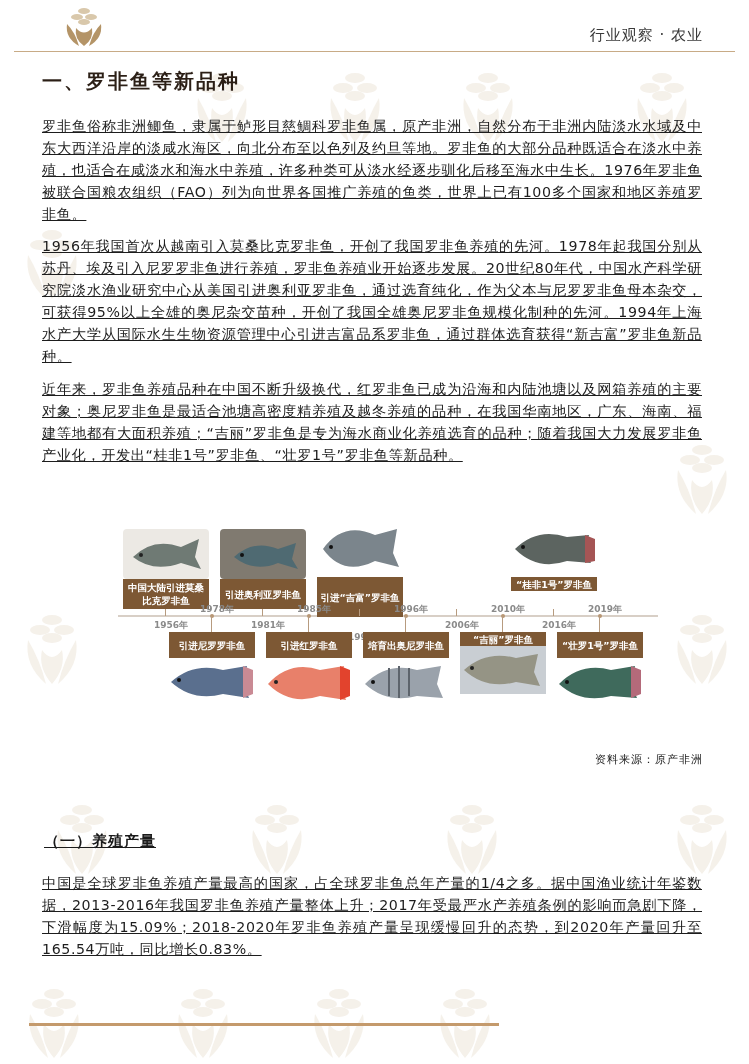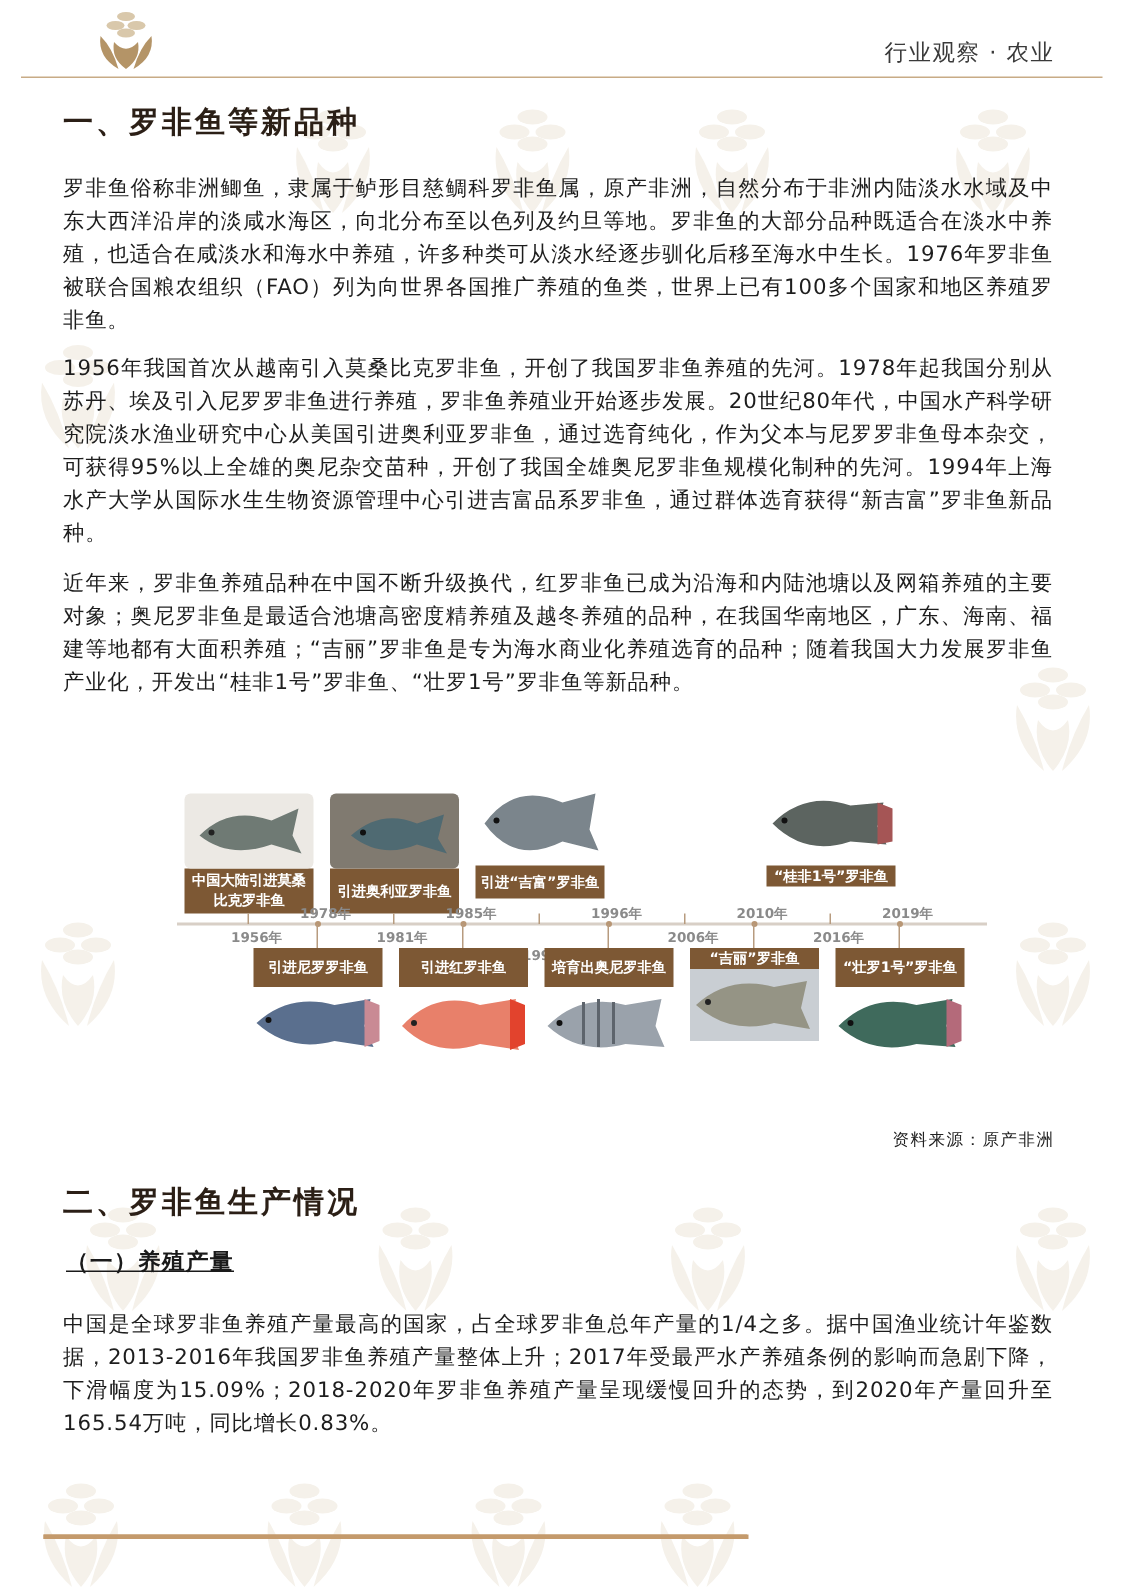--- a/index.html
+++ b/index.html
@@ -13,21 +13,21 @@
     .page { position: relative; z-index: 1; width: 749px; height: 1064px; }
 
     
     .logo { position: absolute; left: 62px; top: 6px; width: 44px; height: 42px; }
     .header-title { position: absolute; right: 46px; top: 26px; font-size: 15px; color: #3a3a3a; letter-spacing: 1px; }
     .header-rule { position: absolute; left: 14px; right: 14px; top: 51px; height: 1px; background: #c8ab86; }
 
     .h1 { position: absolute; left: 42px; font-family: "DejaVu Serif", serif; font-size: 20px; font-weight: bold; color: #2b1f16; letter-spacing: 2px; }
     .h2 { position: absolute; left: 44px; font-family: "DejaVu Serif", serif; font-size: 15px; font-weight: bold; color: #1a1a1a; letter-spacing: 1px; text-decoration: underline; }
 
-    .para { position: absolute; left: 42px; width: 660px; font-size: 14.2px; line-height: 22px; color: #1d1d1d; text-align: justify; letter-spacing: 0.6px; }
+    .para { position: absolute; left: 42px; width: 660px; font-size: 14.2px; line-height: 22px; color: #1d1d1d; text-align: justify; letter-spacing: 0.6px; text-decoration: underline; }
 
     
     .figure { position: absolute; left: 118px; top: 515px; width: 540px; height: 195px; }
     .tl-axis { position: absolute; left: 0; right: 0; top: 100px; height: 2px; background: #d8cfc6; }
     .tl-card { position: absolute; width: 86px; }
     .tl-img { width: 86px; height: 50px; border-radius: 4px; position: relative; overflow: hidden; }
     .tl-label { background: #7d5834; color: #fff; font-size: 9.5px; font-weight: bold; text-align: center; display: flex; align-items: center; justify-content: center; line-height: 13px; padding: 2px 3px; }
     .tl-stem { position: absolute; width: 1px; background: #b79b7f; }
     .tl-year { position: absolute; font-size: 9px; font-weight: bold; color: #8a8a8a; white-space: nowrap; }
     .tl-dot { position: absolute; width: 4px; height: 4px; border-radius: 50%; background: #b89674; top: 99px; }
@@ -263,21 +263,21 @@
       </div>
       <div class="tl-label" style="height:30px">中国大陆引进莫桑比克罗非鱼</div>
     </div>
     <div class="tl-card" style="left:199px;top:4px">
       <div class="tl-img" style="height:58px;background:transparent">
         <svg width="86" height="58" viewBox="0 0 86 58">
             <path d="M6 30 Q26 2 58 16 L80 10 L76 34 L82 48 L58 42 Q26 58 6 30Z" fill="#7b858c"></path>
             <circle cx="14" cy="28" r="2" fill="#111"></circle>
           </svg>
       </div>
-      <div class="tl-label" style="height:22px">引进“吉富”罗非鱼</div>
+      <div class="tl-label" style="height:40px">引进“吉富”罗非鱼</div>
     </div>
     <div class="tl-card" style="left:393px;top:4px">
       <div class="tl-img" style="height:58px;background:transparent">
         <svg width="86" height="58" viewBox="0 0 86 58">
             <path d="M4 30 Q26 8 56 18 L78 16 L74 32 L80 44 L56 42 Q26 52 4 30Z" fill="#5c6460"></path>
             <path d="M74 16 L84 20 L84 42 L74 44Z" fill="#a55555"></path>
             <circle cx="12" cy="28" r="2" fill="#111"></circle>
           </svg>
       </div>
       <div class="tl-label" style="height:14px">“桂非1号”罗非鱼</div>
@@ -352,20 +352,19 @@
       <svg width="86" height="48" viewBox="0 0 86 48">
           <path d="M2 26 Q24 4 54 12 L78 8 L74 26 L80 40 L54 38 Q24 46 2 26Z" fill="#3f6a5c"></path>
           <path d="M74 8 L84 12 L84 36 L74 40Z" fill="#b46a7a"></path>
           <circle cx="10" cy="24" r="2" fill="#111"></circle>
         </svg>
     </div>
   </div>
 
   <div class="source">资料来源：原产非洲</div>
 
-  <div class="h1" style="top:788px">二、罗非鱼生产情况</div>
   <div class="h2" style="top:832px">（一）养殖产量</div>
   <p class="para" style="top:872px">中国是全球罗非鱼养殖产量最高的国家，占全球罗非鱼总年产量的1/4之多。据中国渔业统计年鉴数据，2013-2016年我国罗非鱼养殖产量整体上升；2017年受最严水产养殖条例的影响而急剧下降，下滑幅度为15.09%；2018-2020年罗非鱼养殖产量呈现缓慢回升的态势，到2020年产量回升至165.54万吨，同比增长0.83%。</p>
 
   <div class="footer-rule-full" style="width:469px;left:29px"></div>
   <div style="position:absolute;left:29px;top:1023px;width:470px;height:3px;background:#c49a6c"></div>
   <div class="page-num">2/7</div>
 </div>
 
 </body></html>

